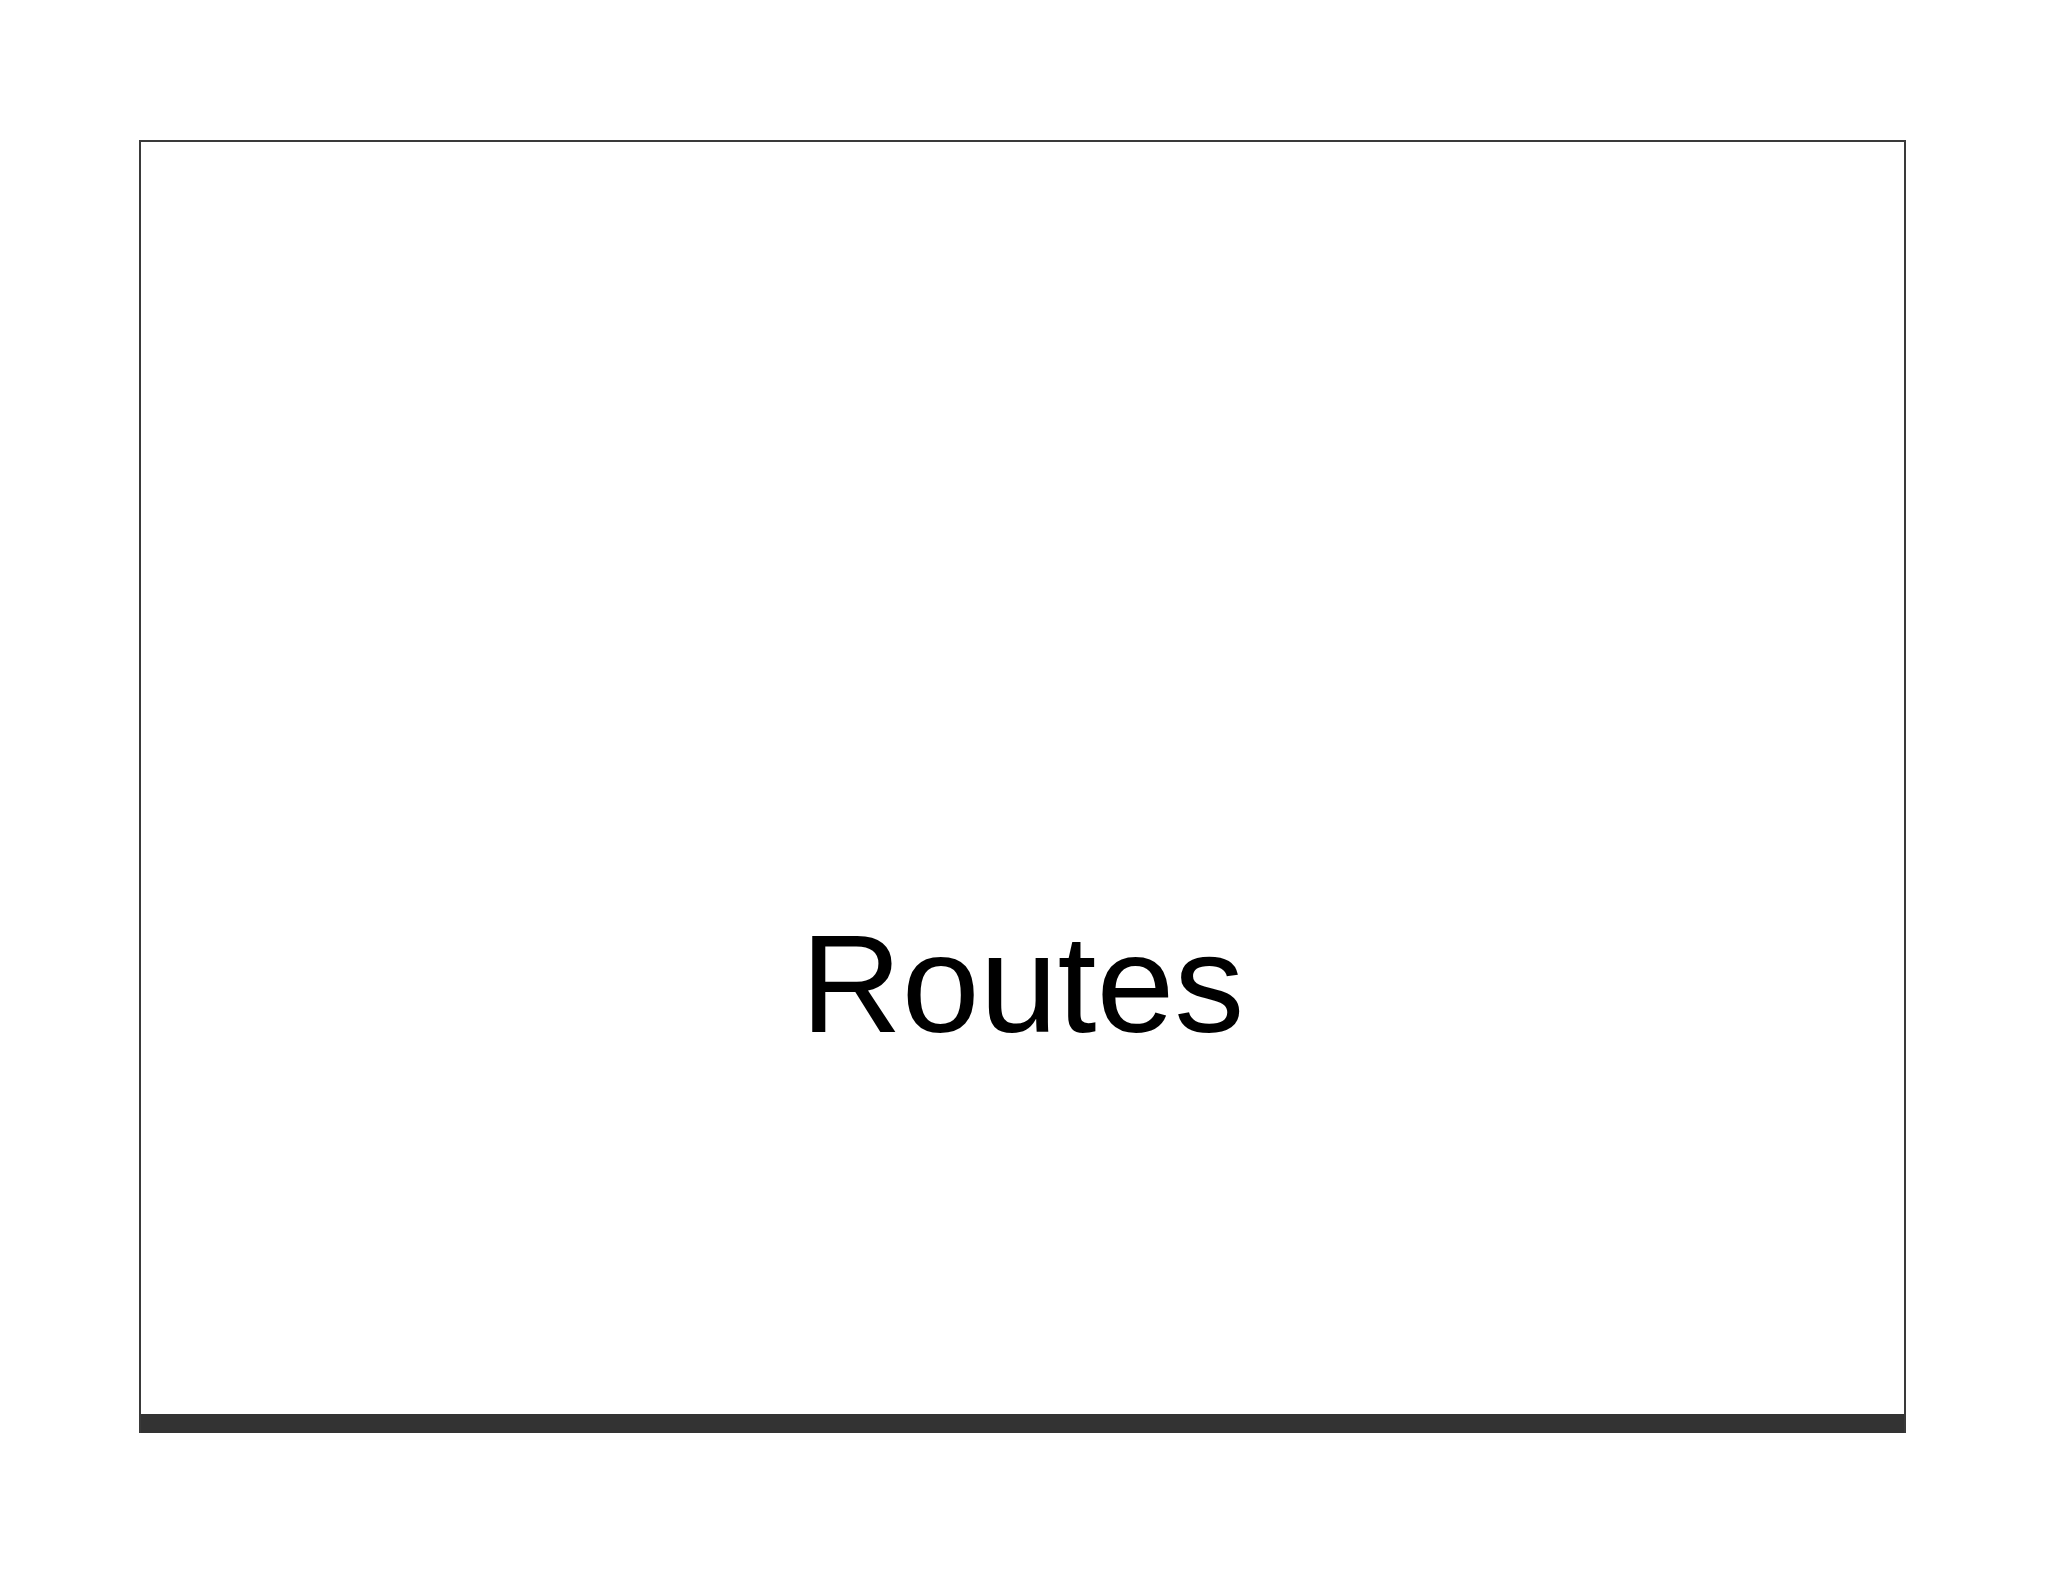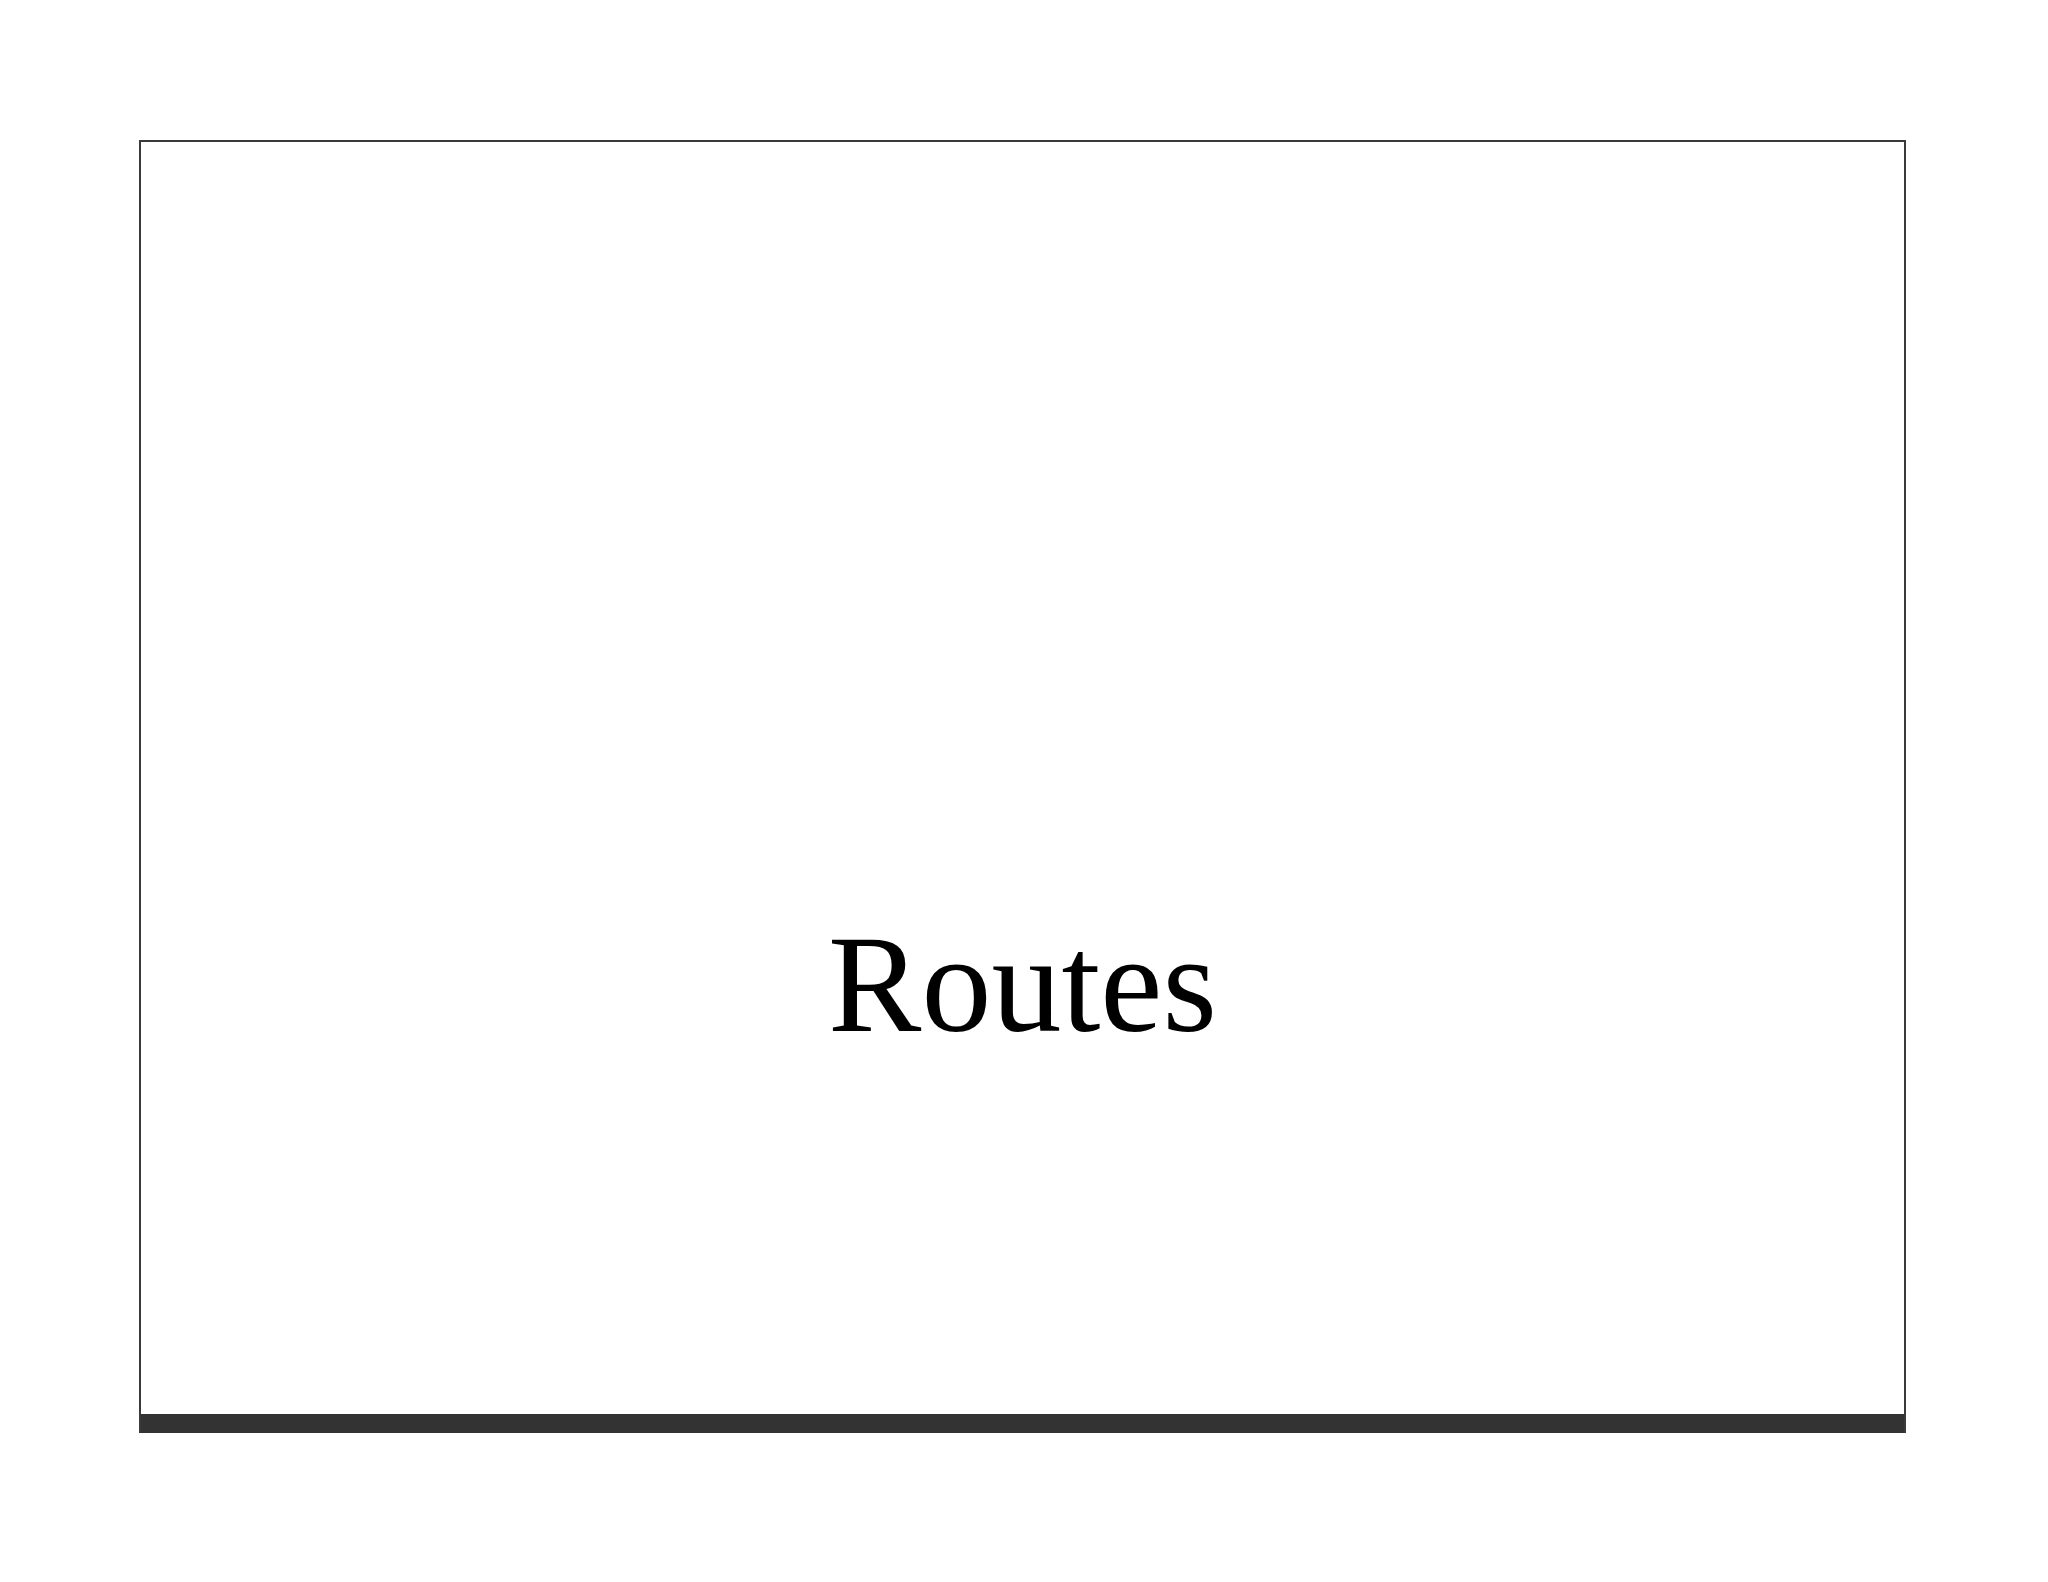--- a/index.html
+++ b/index.html
@@ -9,21 +9,20 @@
     height: 1582px;
     background: #ffffff;
     font-family: "Liberation Sans", sans-serif;
   }
   .page {
     position: relative;
     width: 2048px;
     height: 1582px;
     background: #ffffff;
     overflow: hidden;
-    font-family: Liberation Serif, serif;
   }
   .slide {
     position: absolute;
     left: 139px;
     top: 140px;
     width: 1767px;
     height: 1293px;
     box-sizing: border-box;
     background: #ffffff;
     border: 2px solid #3a3a3a;

